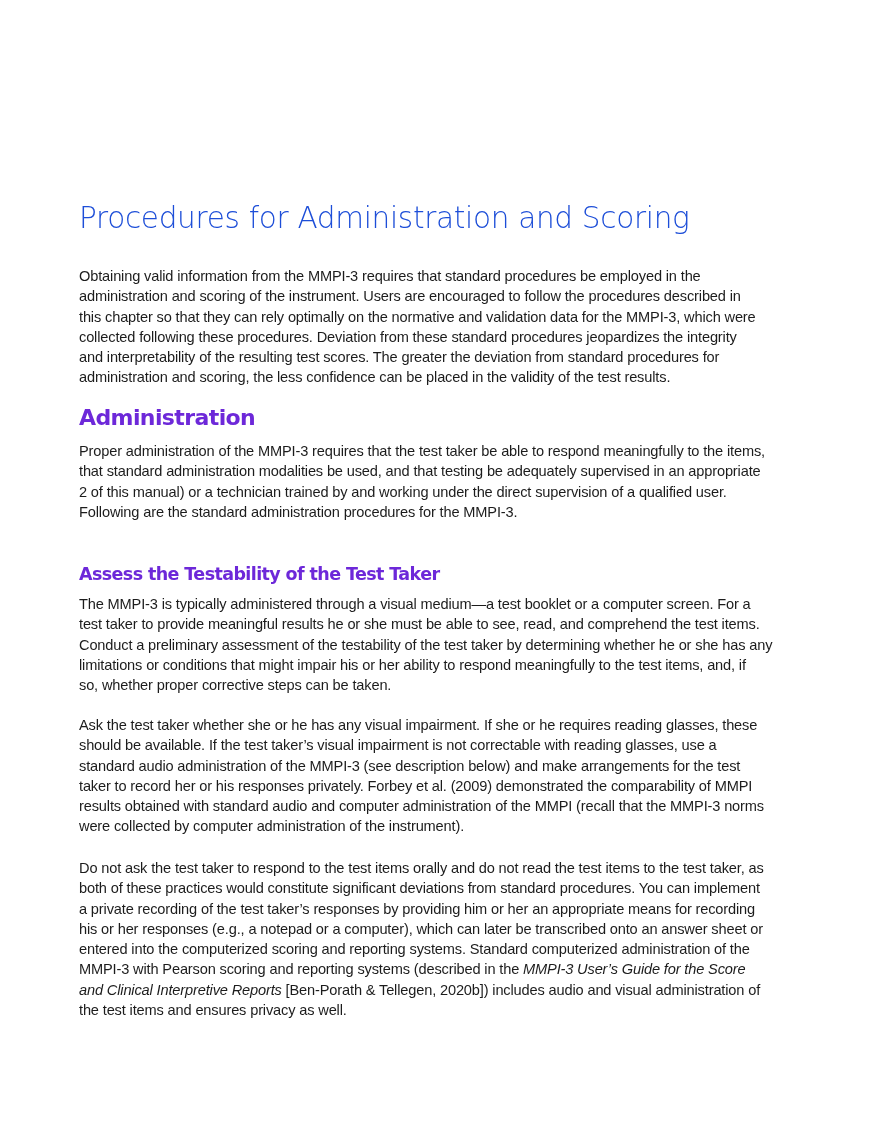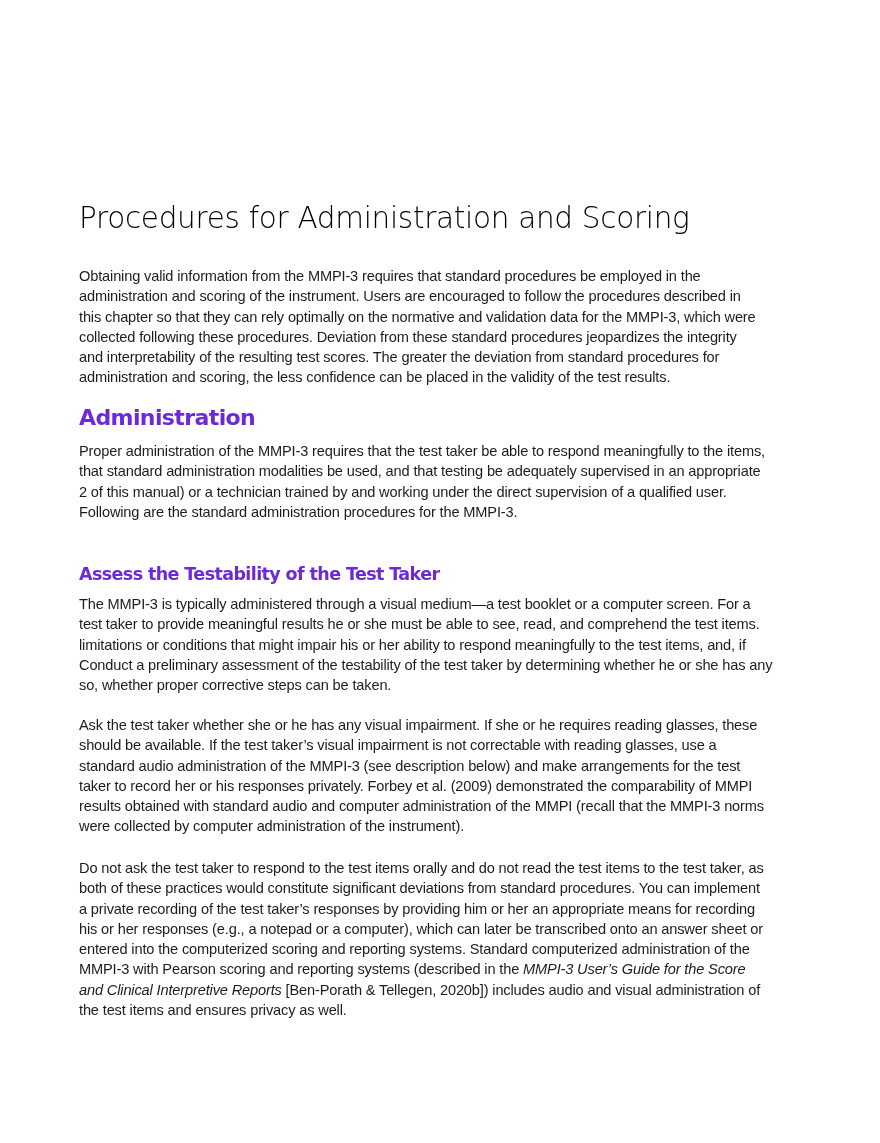--- a/index.html
+++ b/index.html
@@ -23,21 +23,21 @@
     }
     .title {
       position: absolute;
       top: 201px;
       left: 0;
       margin: 0;
       font-family: "DejaVu Sans", sans-serif;
       font-weight: 300;
       font-size: 29.5px;
       letter-spacing: -0.3px;
-      color: #000000;
+      color: #1d4ed8;
       white-space: nowrap;
       font-stretch: condensed;
     }
     .para {
       position: absolute;
       left: 0;
       margin: 0;
       width: 730px;
       font-size: 14.6px;
       line-height: 20.3px;
@@ -81,22 +81,22 @@
     <span class="line">that standard administration modalities be used, and that testing be adequately supervised in an appropriate</span>
     <span class="line">2 of this manual) or a technician trained by and working under the direct supervision of a qualified user.</span>
     <span class="line">Following are the standard administration procedures for the MMPI-3.</span>
   </p>
 
   <h3 class="h2 lvl2" style="top:564px;text-align:center;">Assess the Testability of the Test Taker</h3>
 
   <p class="para" style="top:594px;">
     <span class="line">The MMPI-3 is typically administered through a visual medium—a test booklet or a computer screen. For a</span>
     <span class="line">test taker to provide meaningful results he or she must be able to see, read, and comprehend the test items.</span>
+    <span class="line">Conduct a preliminary assessment of the testability of the test taker by determining whether he or she has any</span>
     <span class="line">limitations or conditions that might impair his or her ability to respond meaningfully to the test items, and, if</span>
-    <span class="line">Conduct a preliminary assessment of the testability of the test taker by determining whether he or she has any</span>
     <span class="line">so, whether proper corrective steps can be taken.</span>
   </p>
 
   <p class="para" style="top:715px;">
     <span class="line">Ask the test taker whether she or he has any visual impairment. If she or he requires reading glasses, these</span>
     <span class="line">should be available. If the test taker’s visual impairment is not correctable with reading glasses, use a</span>
     <span class="line">standard audio administration of the MMPI-3 (see description below) and make arrangements for the test</span>
     <span class="line">taker to record her or his responses privately. Forbey et al. (2009) demonstrated the comparability of MMPI</span>
     <span class="line">results obtained with standard audio and computer administration of the MMPI (recall that the MMPI-3 norms</span>
     <span class="line">were collected by computer administration of the instrument).</span>

